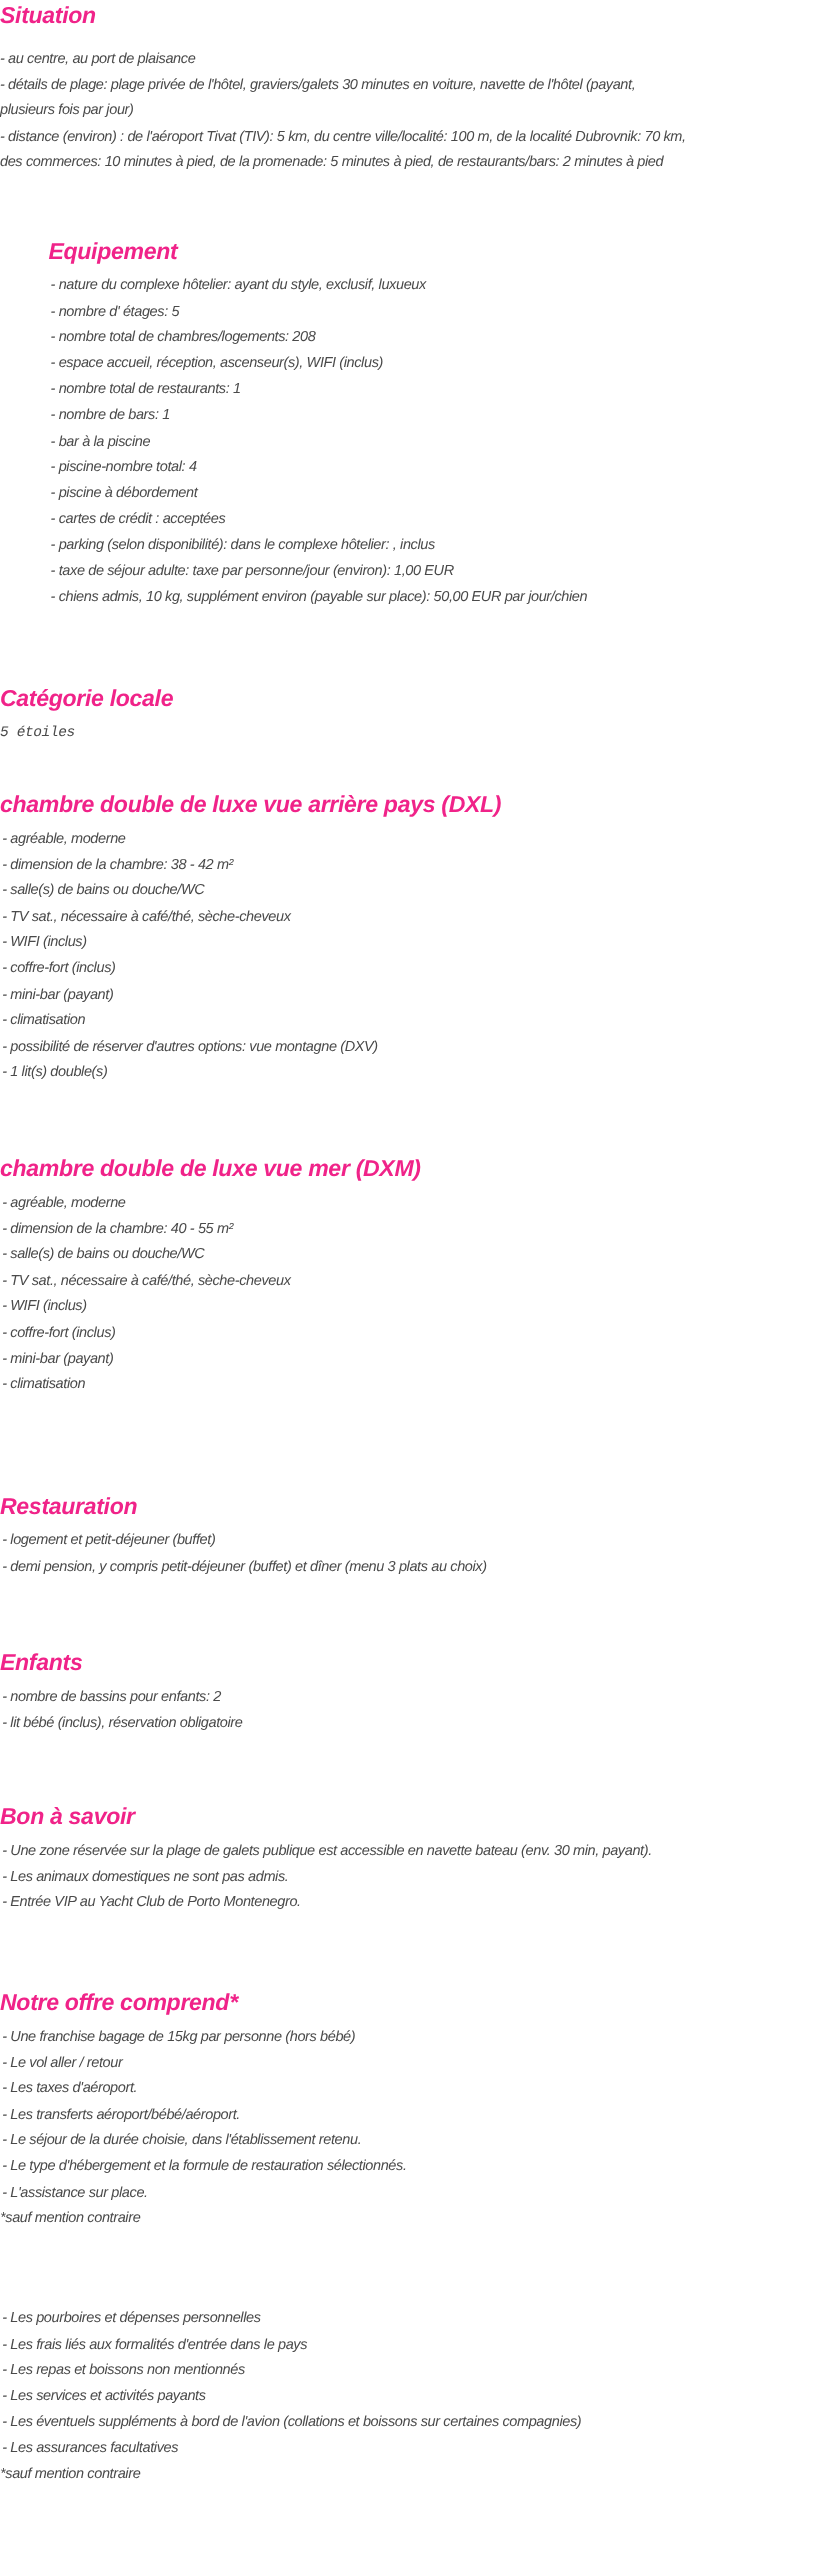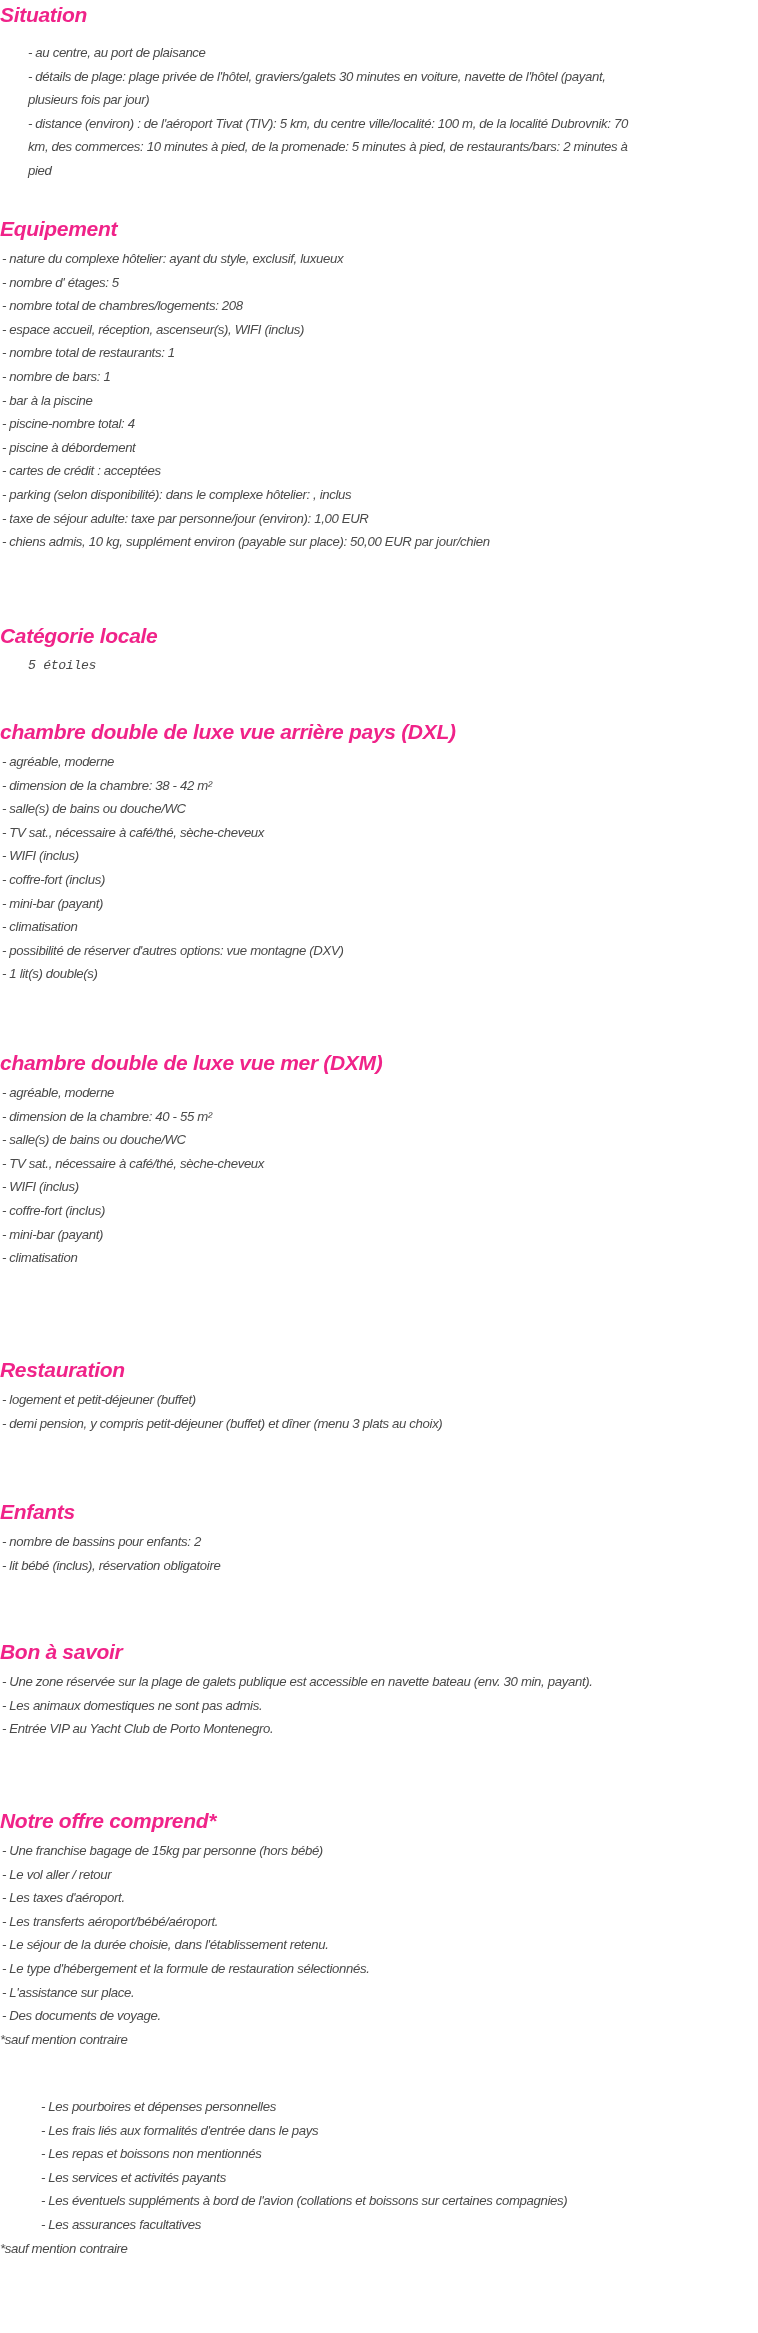--- a/index.html
+++ b/index.html
@@ -21,21 +21,20 @@
       color: #f02389;
       letter-spacing: -0.3px;
     }
     .lines { margin: 0; padding: 0; list-style: none; }
     .line {
       font-style: italic;
       font-size: 13.2px;
       line-height: 23.6px;
       letter-spacing: -0.35px;
       white-space: normal;
-      padding-left: 28px;
     }
     .line.indent { padding-left: 2px; }
     .note {
       font-style: italic;
       font-size: 13.2px;
       line-height: 23.6px;
       letter-spacing: -0.35px;
     }
   </style>
 </head>
@@ -43,21 +42,21 @@
 
 <section class="section" style="top:1px;">
   <h2 class="heading">Situation</h2>
   <ul class="lines" style="margin-top:12px;">
     <li class="line"> - au centre, au port de plaisance</li>
     <li class="line"> - détails de plage: plage privée de l'hôtel, graviers/galets 30 minutes en voiture, navette de l'hôtel (payant, plusieurs fois par jour)</li>
     <li class="line"> - distance (environ) : de l'aéroport Tivat (TIV): 5 km, du centre ville/localité: 100 m, de la localité Dubrovnik: 70 km, des commerces: 10 minutes à pied, de la promenade: 5 minutes à pied, de restaurants/bars: 2 minutes à pied</li>
   </ul>
 </section>
 
-<section class="section" style="top:215px;">
+<section class="section" style="top:215px;margin-left:44px;">
   <h2 class="heading">Equipement</h2>
   <ul class="lines" style="margin-top:4px;">
     <li class="line indent">- nature du complexe hôtelier: ayant du style, exclusif, luxueux</li>
     <li class="line indent">- nombre d' étages: 5</li>
     <li class="line indent">- nombre total de chambres/logements: 208</li>
     <li class="line indent">- espace accueil, réception, ascenseur(s), WIFI (inclus)</li>
     <li class="line indent">- nombre total de restaurants: 1</li>
     <li class="line indent">- nombre de bars: 1</li>
     <li class="line indent">- bar à la piscine</li>
     <li class="line indent">- piscine-nombre total: 4</li>
@@ -132,27 +131,26 @@
 <section class="section" style="top:1807px;">
   <h2 class="heading">Notre offre comprend*</h2>
   <ul class="lines" style="margin-top:4px;">
     <li class="line indent">- Une franchise bagage de 15kg par personne (hors bébé)</li>
     <li class="line indent">- Le vol aller / retour</li>
     <li class="line indent">- Les taxes d'aéroport.</li>
     <li class="line indent">- Les transferts aéroport/bébé/aéroport.</li>
     <li class="line indent">- Le séjour de la durée choisie, dans l'établissement retenu.</li>
     <li class="line indent">- Le type d'hébergement et la formule de restauration sélectionnés.</li>
     <li class="line indent">- L'assistance sur place.</li>
-    <li class="line indent">- Des documents de voyage.</li>
   </ul>
   <div class="note">*sauf mention contraire</div>
 </section>
 
 <section class="section" style="top:2091px;">
-  <ul class="lines" style="margin-top:4px;padding-left:39px;">
+  <ul class="lines" style="margin-top:4px;">
     <li class="line indent">- Les pourboires et dépenses personnelles</li>
     <li class="line indent">- Les frais liés aux formalités d'entrée dans le pays</li>
     <li class="line indent">- Les repas et boissons non mentionnés</li>
     <li class="line indent">- Les services et activités payants</li>
     <li class="line indent">- Les éventuels suppléments à bord de l'avion (collations et boissons sur certaines compagnies)</li>
     <li class="line indent">- Les assurances facultatives</li>
   </ul>
   <div class="note">*sauf mention contraire</div>
 </section>
 

